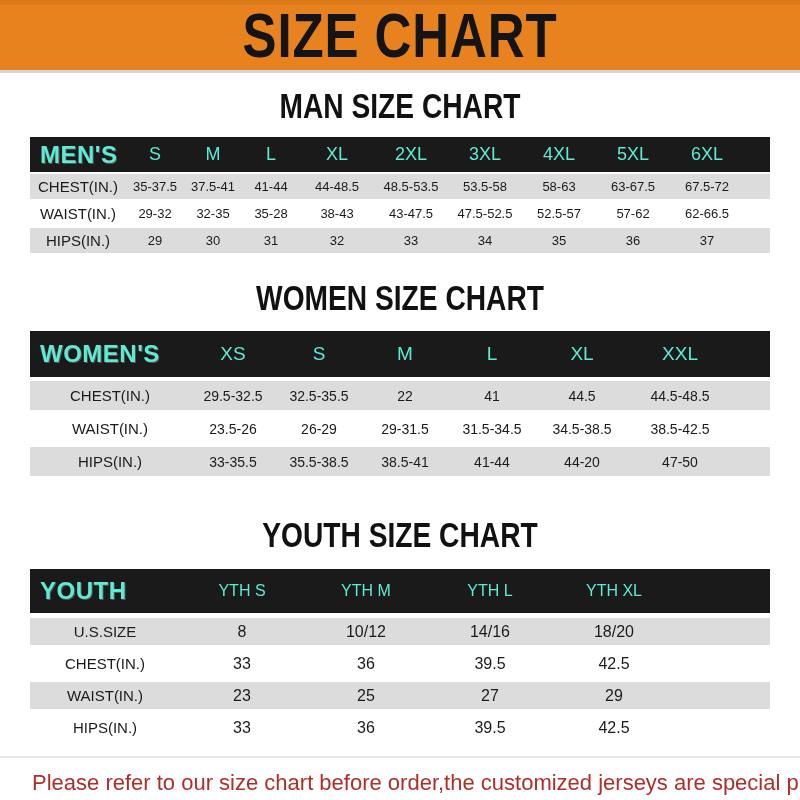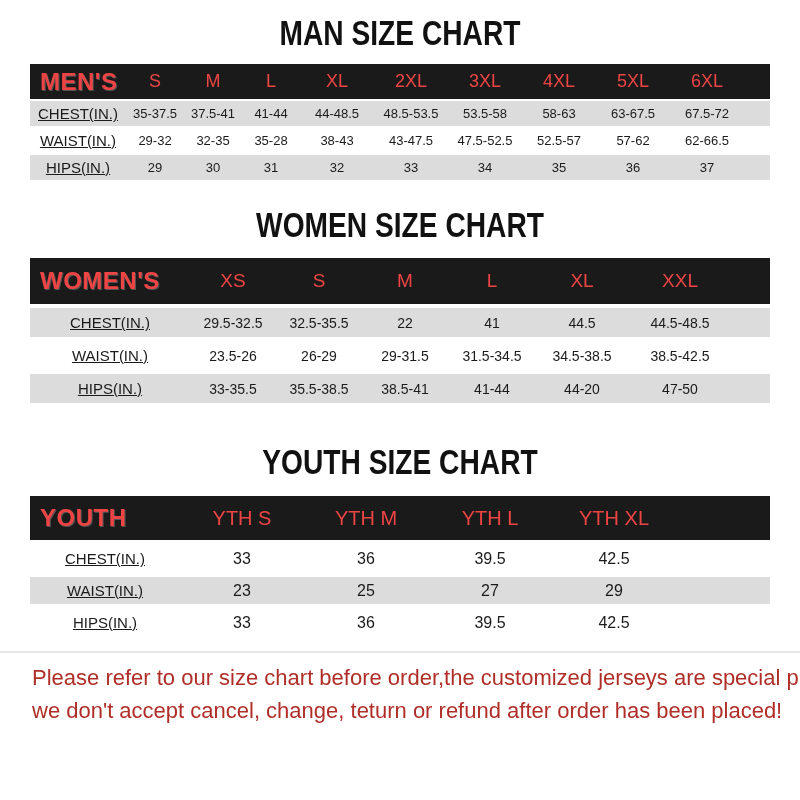--- a/index.html
+++ b/index.html
@@ -50,52 +50,52 @@
   
   table.size-table {
     border-collapse: separate;
     border-spacing: 0;
     table-layout: fixed;
     width: 740px;
     margin-left: 30px;
   }
   table.size-table th {
     background: #1A1A1A;
-    color: #ef4444;
+    color: #5eead4;
     font-weight: normal;
     text-align: center;
     overflow: hidden;
     white-space: nowrap;
   }
   table.size-table th.corner-label {
     text-align: left;
     padding-left: 10px;
     font-weight: 700;
     font-size: 24px;
     letter-spacing: 0.5px;
     text-shadow: 1px 1px 0 rgba(255,255,255,0.25);
   }
   table.size-table td {
     text-align: center;
     color: #1b1b1b;
     overflow: hidden;
     white-space: nowrap;
   }
-  table.size-table td.row-label { font-size: 15px; text-decoration: underline; }
+  table.size-table td.row-label { font-size: 15px; }
   tr.row-odd td  { background: #DCDCDC; }
   tr.row-even td { background: #ffffff; }
 
   
   table.men th { height: 33px; font-size: 18px; border-bottom: 2px solid #ffffff; }
   table.men td { height: 23px; font-size: 13px; border-bottom: 2px solid #ffffff; }
   
   table.women th { height: 44px; font-size: 19px; border-bottom: 4px solid #ffffff; }
   table.women td { height: 27px; font-size: 14px; border-bottom: 4px solid #ffffff; }
   
-  table.youth th { height: 42px; font-size: 20px; border-bottom: 5px solid #ffffff; }
+  table.youth th { height: 42px; font-size: 16px; border-bottom: 5px solid #ffffff; }
   table.youth td { height: 25px; font-size: 16px; border-bottom: 5px solid #ffffff; }
 
   
   .note {
     margin-top: 10px;
     border-top: 2px solid #e8e8e8;
     padding: 8px 10px 0 32px;
   }
   .note-line {
     margin: 0;
@@ -103,20 +103,23 @@
     line-height: 33px;
     color: #B02E28;
     white-space: nowrap;
   }
 </style>
 </head>
 <body>
 
 <div class="page">
 
+  <header class="banner">
+    <div class="banner-title">SIZE CHART</div>
+  </header>
 
   <main id="tables-root">
       <h2 class="section-heading h0">MAN SIZE CHART</h2>
       <table class="size-table men">
         <colgroup>
           <col style="width: 96px;">
           <col style="width: 58px;">
           <col style="width: 58px;">
           <col style="width: 58px;">
           <col style="width: 74px;">
@@ -255,20 +258,28 @@
           <tr>
             <th class="corner-label">YOUTH</th>
             <th>YTH S</th>
             <th>YTH M</th>
             <th>YTH L</th>
             <th>YTH XL</th>
             <th></th>
           </tr>
         </thead>
         <tbody>
+          <tr class="row-odd">
+            <td class="row-label">U.S.SIZE</td>
+            <td>8</td>
+            <td>10/12</td>
+            <td>14/16</td>
+            <td>18/20</td>
+            <td></td>
+          </tr>
           <tr class="row-even">
             <td class="row-label">CHEST(IN.)</td>
             <td>33</td>
             <td>36</td>
             <td>39.5</td>
             <td>42.5</td>
             <td></td>
           </tr>
           <tr class="row-odd">
             <td class="row-label">WAIST(IN.)</td>

